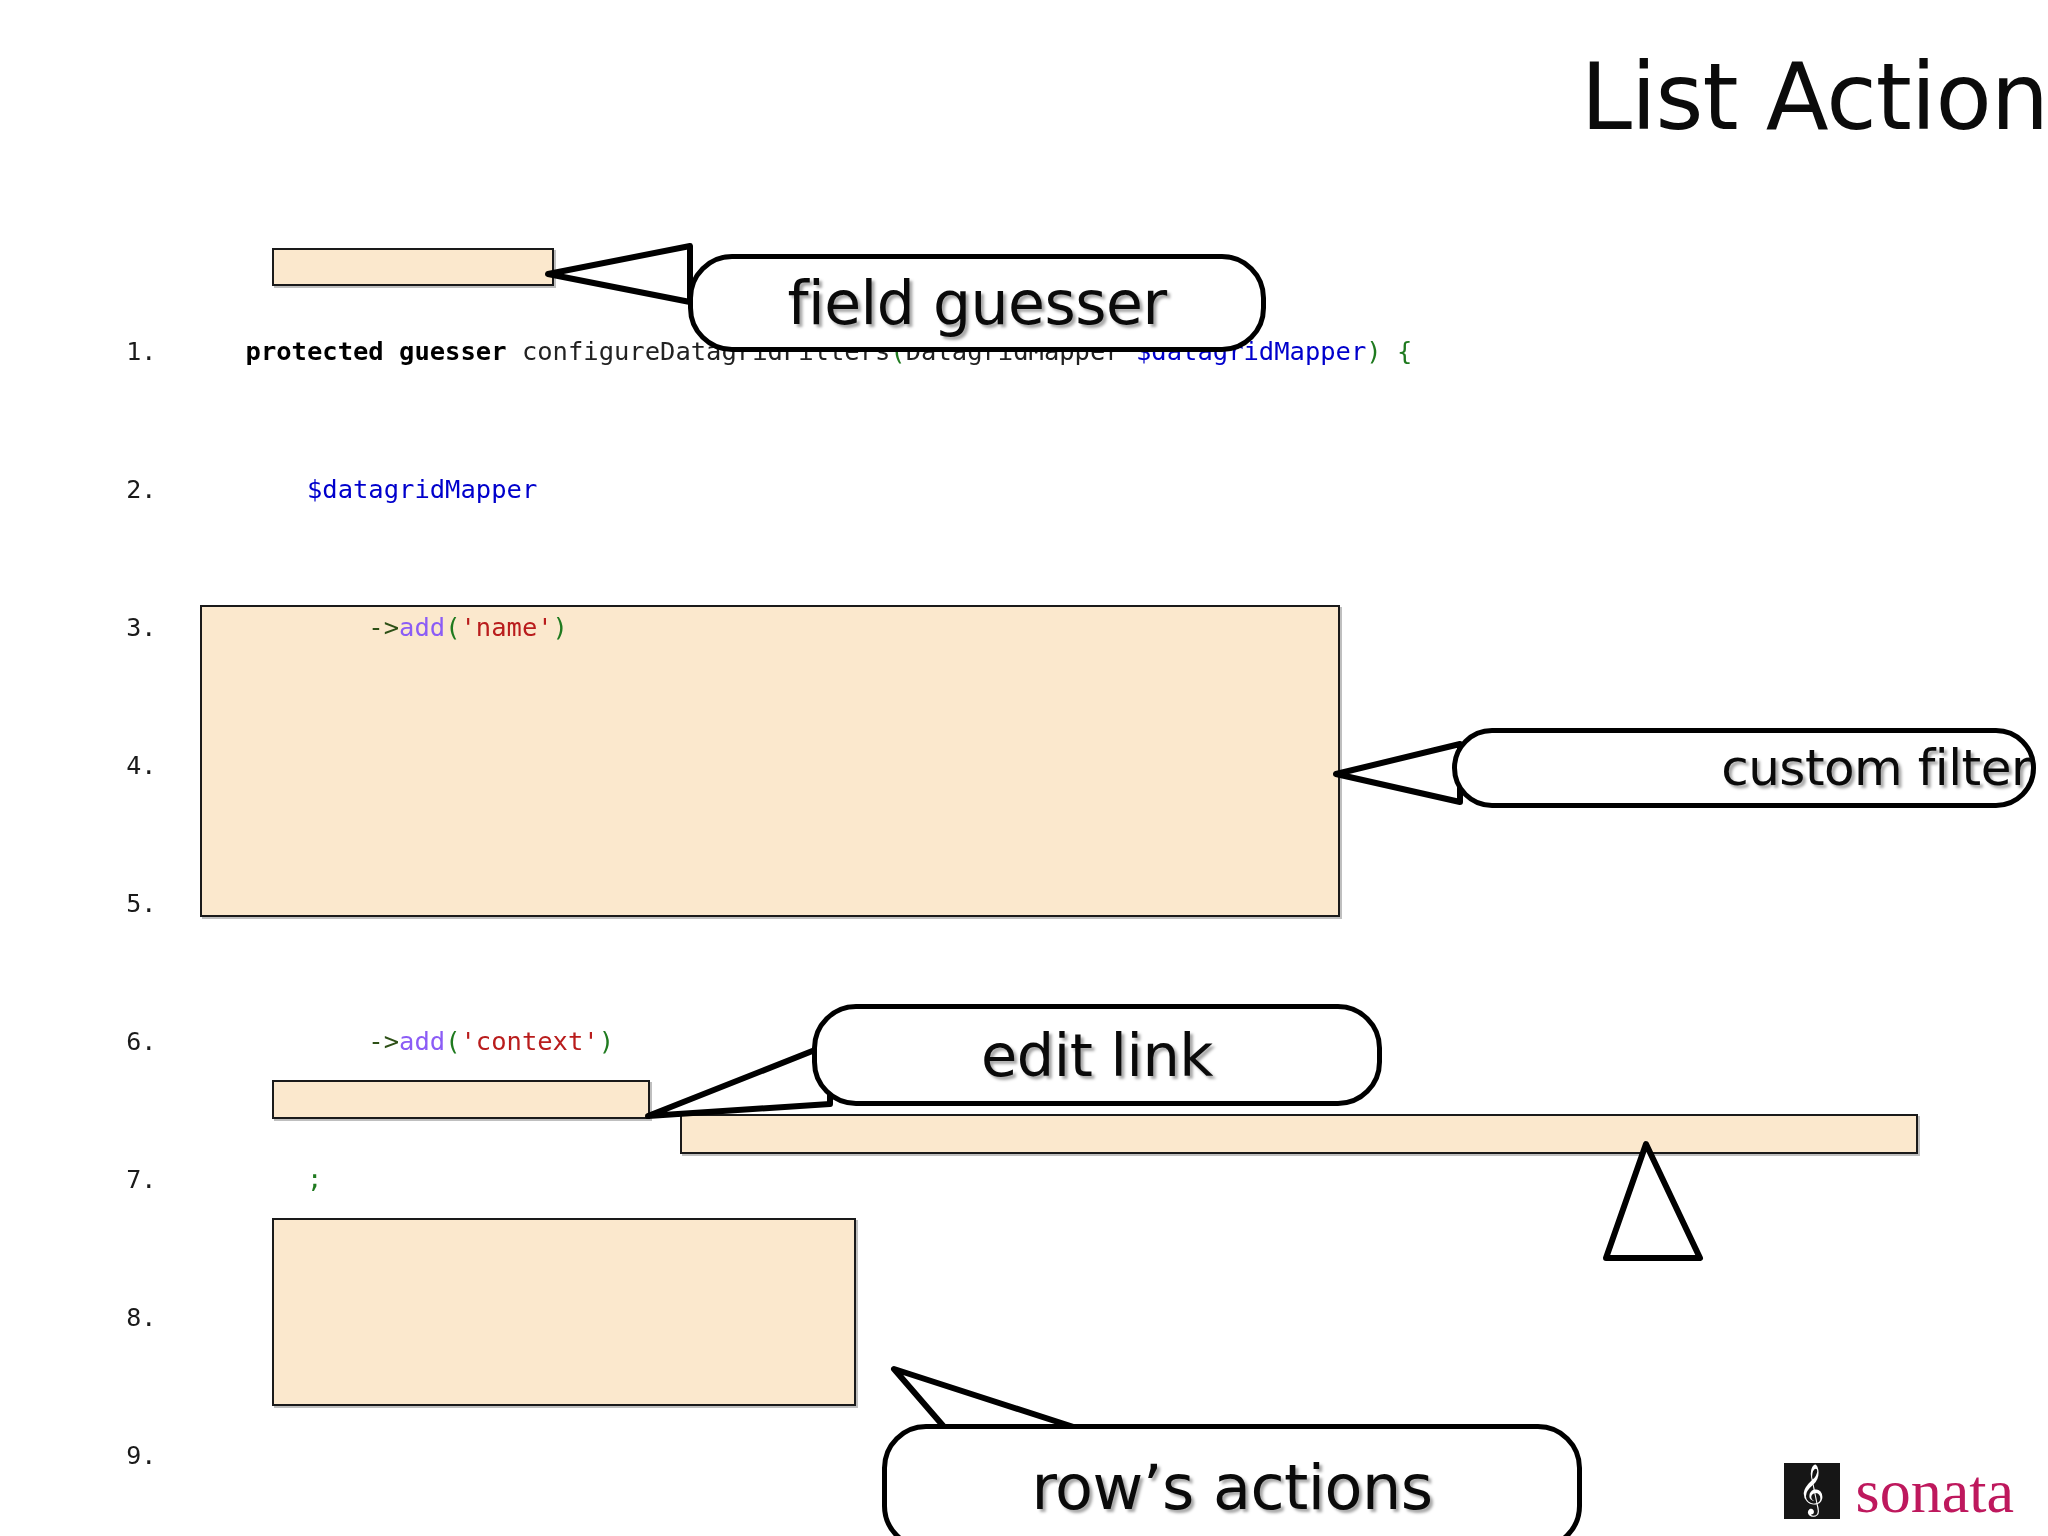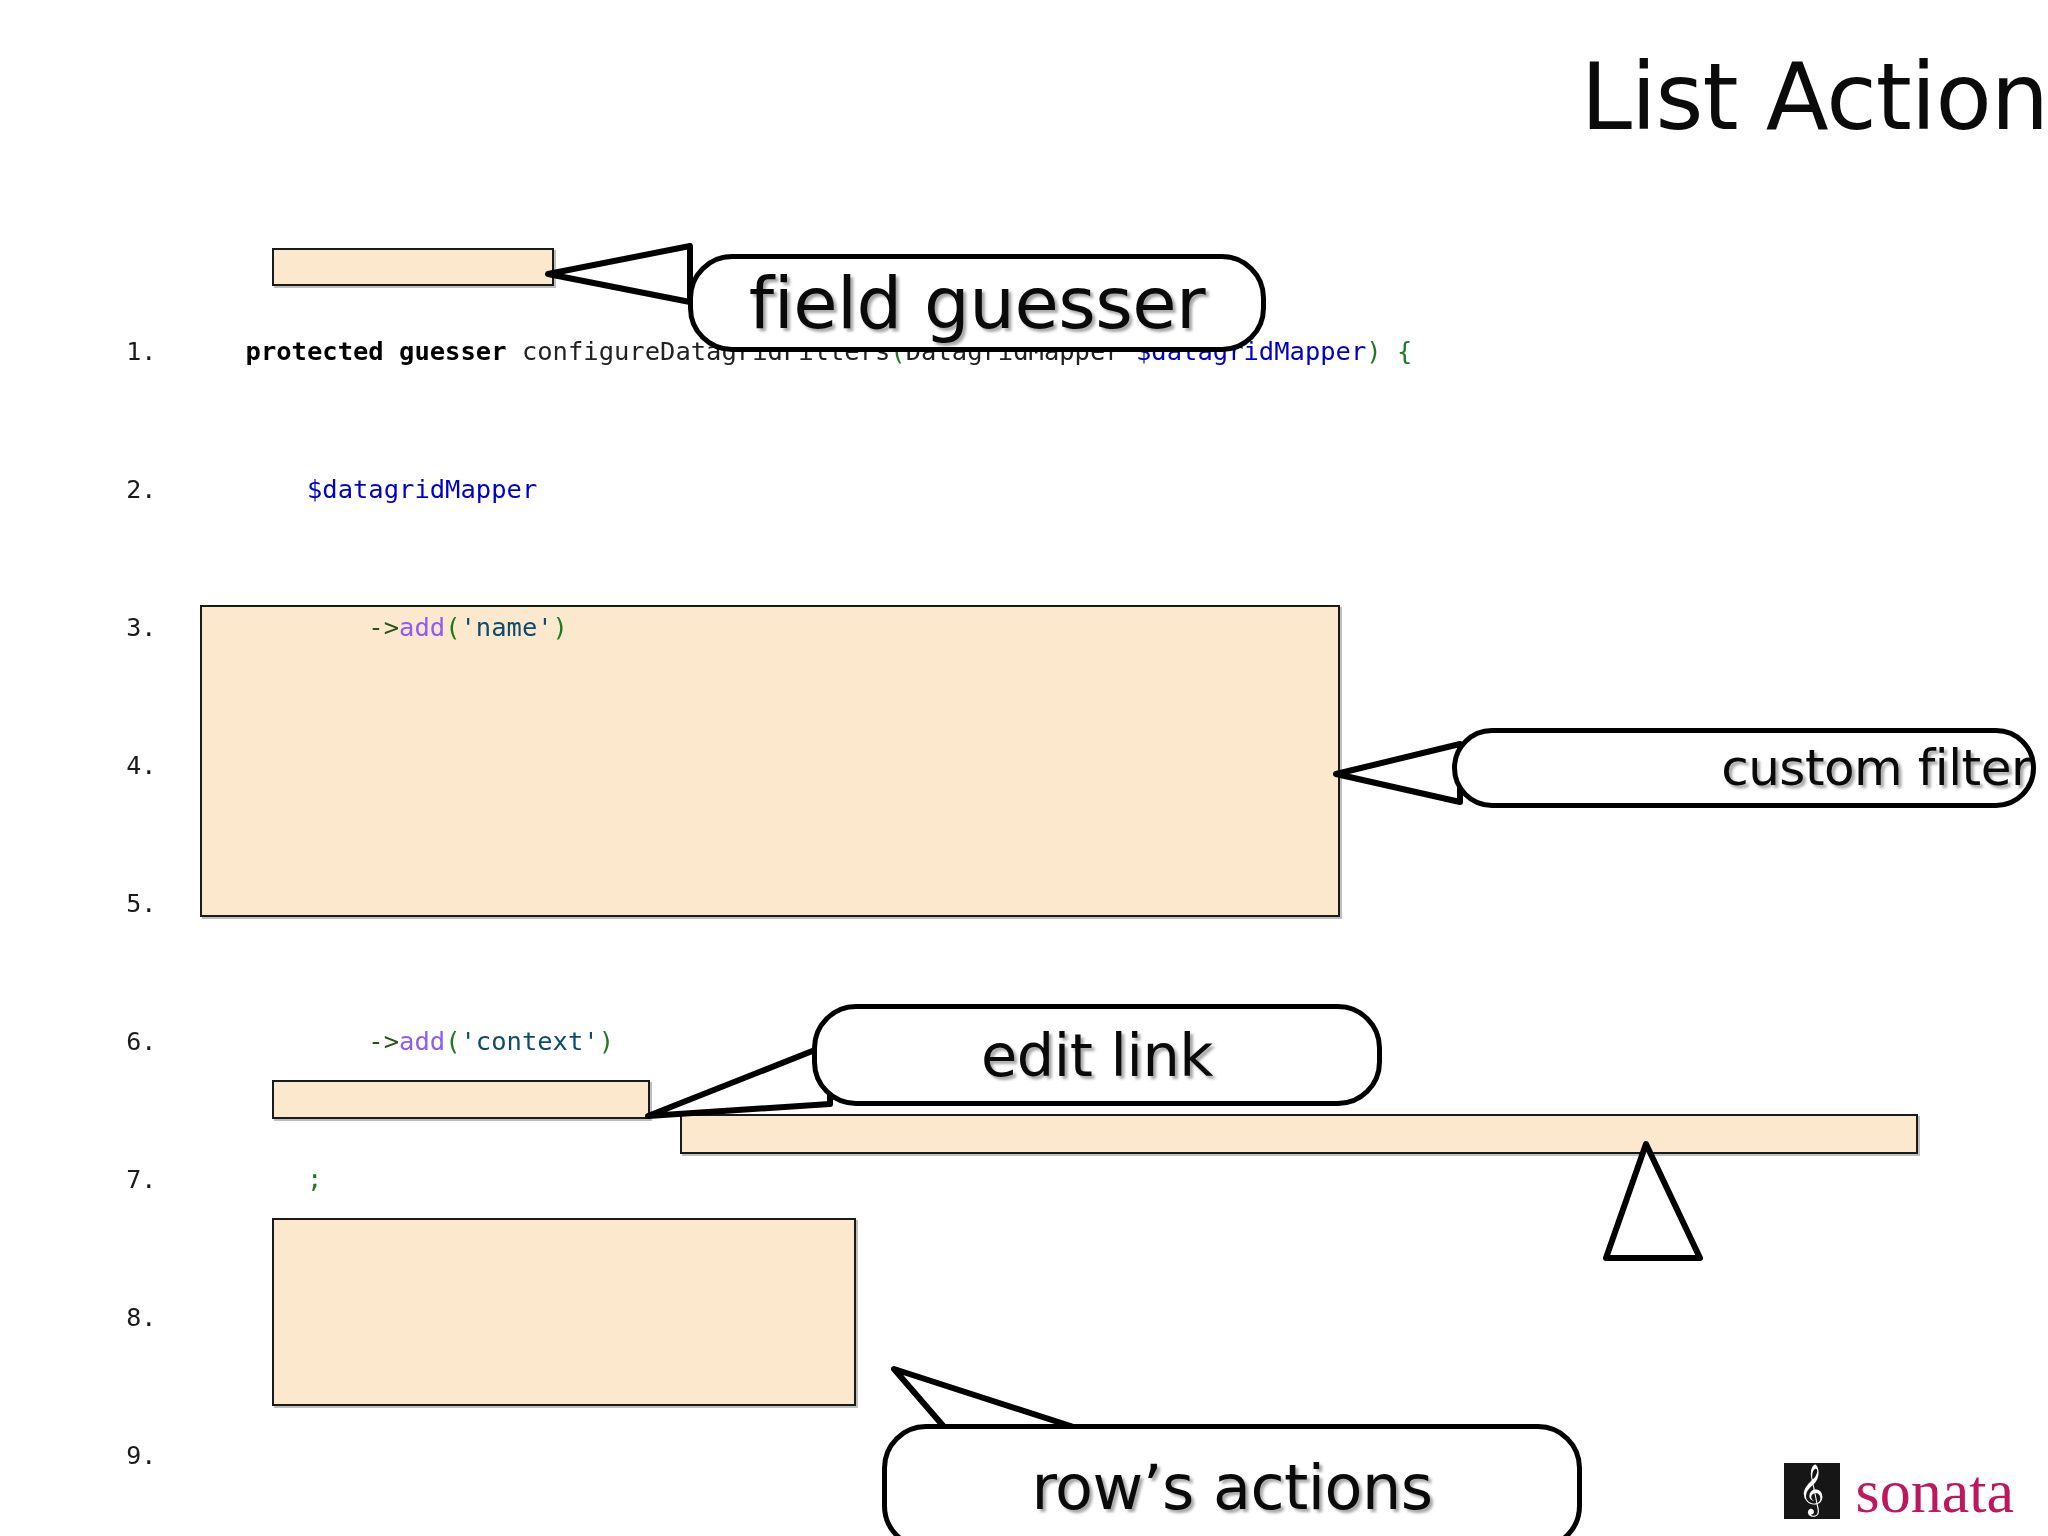--- a/index.html
+++ b/index.html
@@ -53,21 +53,21 @@
     color: #1a1a1a;
     font-family: "DejaVu Sans Mono", monospace;
     font-size: 25px;
   }
   .code-text { white-space: pre; }
 
   
   .k   { color: #000000; font-weight: bold; }   
   .fn  { color: #222222; }                      
   .var { color: #0000cc; }                      
-  .str { color: #0c4a6e; }                      
+  .str { color: #b91c1c; }                      
   .pun { color: #1f7a1f; }                      
   .arr { color: #8b2500; }                      
   .mth { color: #8b5cf6; }                      
   .op  { color: #2d5016; }                    
   .ghostv { color: #b9bede; }
 
   
   .hl {
     position: absolute;
     background: #fbe8cd;
@@ -248,21 +248,21 @@
   </svg>
 
   <svg class="callout-tail" style="left:1580px; top:1140px; width:180px; height:130px;" viewBox="0 0 180 130">
     <polygon points="66,4 120,118 26,118" fill="#ffffff" stroke="#000000" stroke-width="6" stroke-linejoin="round"></polygon>
   </svg>
 
   <svg class="callout-tail" style="left:880px; top:1355px; width:340px; height:120px;" viewBox="0 0 340 120">
     <polygon points="14,14 280,100 78,88" fill="#ffffff" stroke="#000000" stroke-width="6" stroke-linejoin="round"></polygon>
   </svg>
 
-  <div class="callout" style="left:688px; top:254px; width:578px; height:98px; font-size:72px;">
+  <div class="callout" style="left:688px; top:254px; width:578px; height:98px; font-size:60px;">
     <span>field guesser</span>
   </div>
 
   <div class="callout" style="left:1452px; top:728px; width:584px; height:80px; font-size:50px;justify-content:flex-end;">
     <span>custom filter</span>
   </div>
 
   <div class="callout" style="left:812px; top:1004px; width:570px; height:102px; font-size:59px;">
     <span>edit link</span>
   </div>

